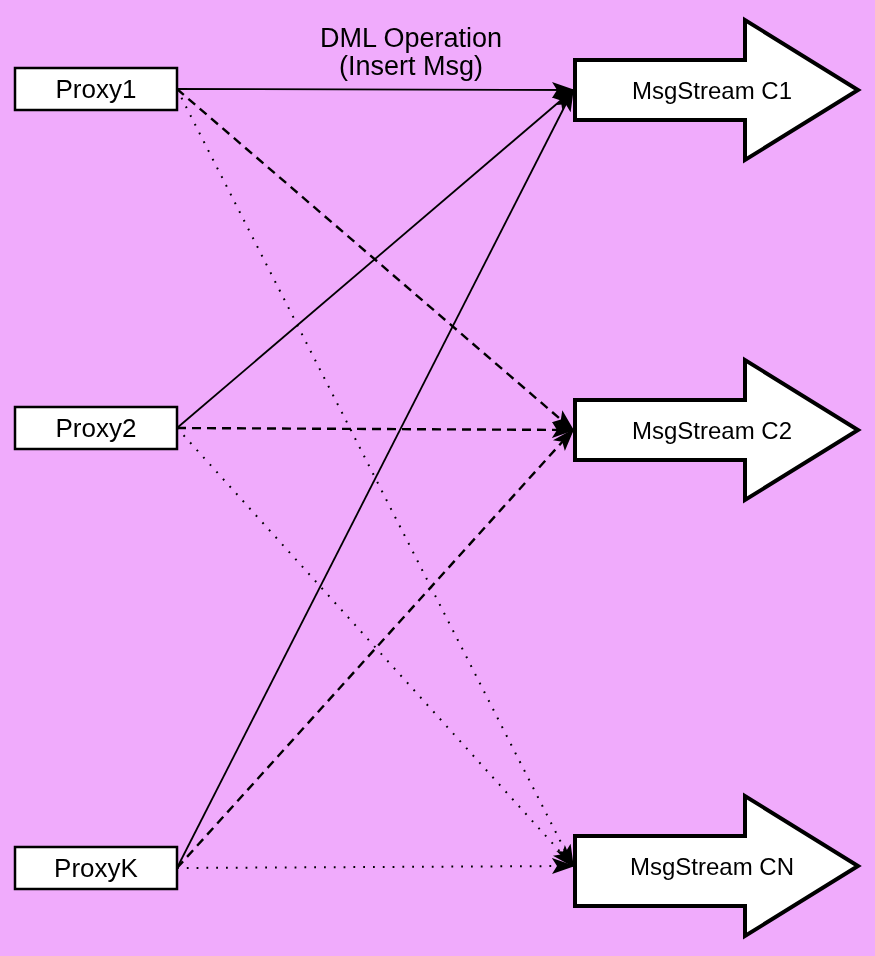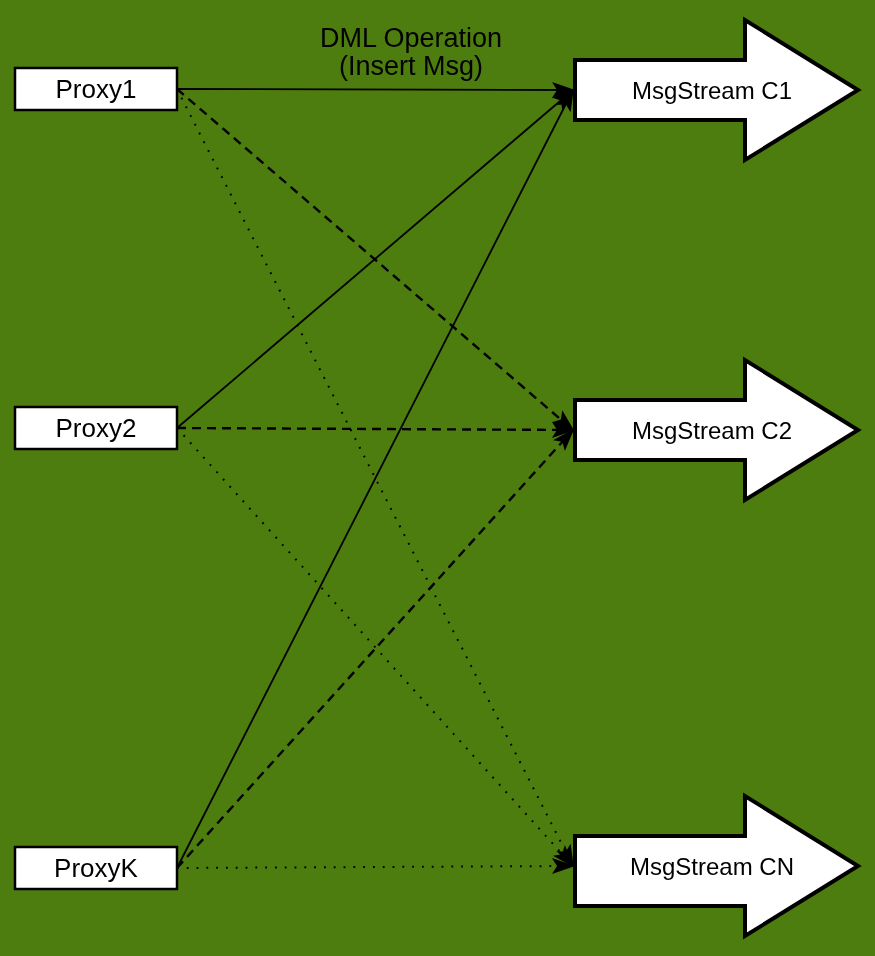--- a/index.html
+++ b/index.html
@@ -4,21 +4,21 @@
 <style>
   html, body {
     margin: 0;
     padding: 0;
     background: #ffffff;
     font-family: "Liberation Sans", sans-serif;
   }
   .canvas-wrap {
     width: 875px;
     height: 956px;
-    background: #4d7c0f;
+    background: #f0abfc;
     position: relative;
   }
   svg { display: block; }
   .node-box {
     fill: #ffffff;
     stroke: #000000;
     stroke-width: 2.5;
   }
   .stream-arrow {
     fill: #ffffff;

